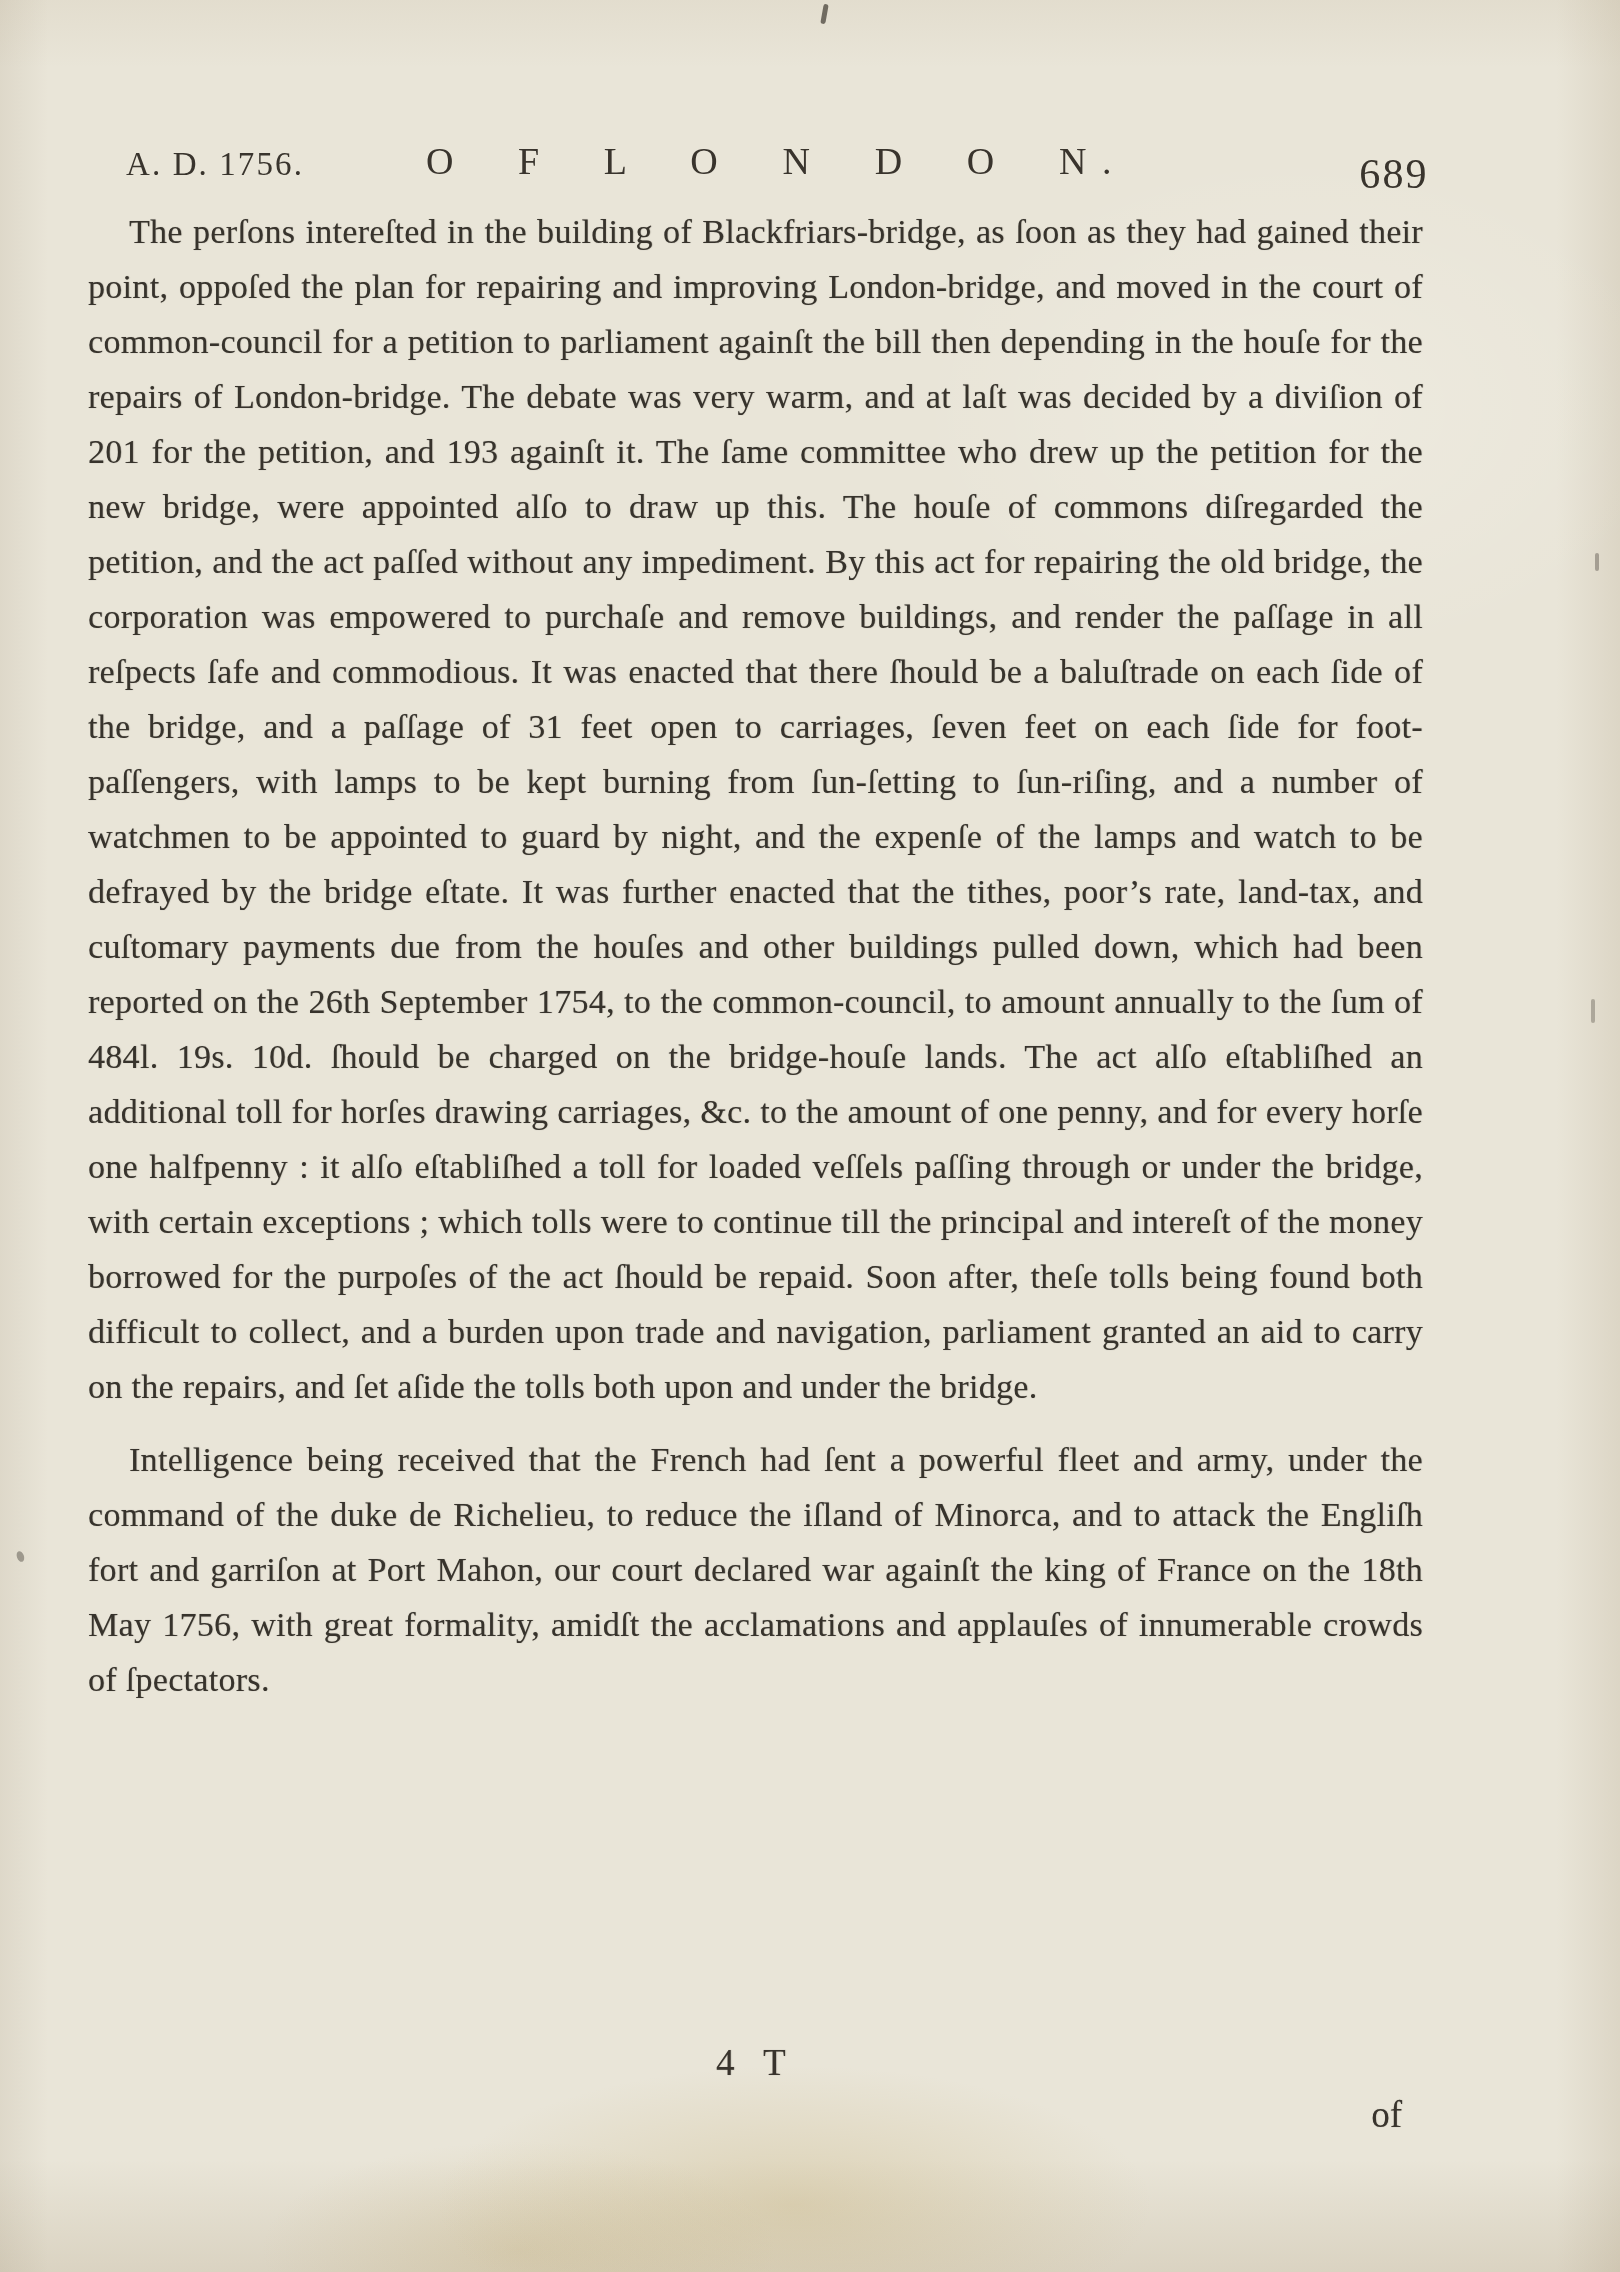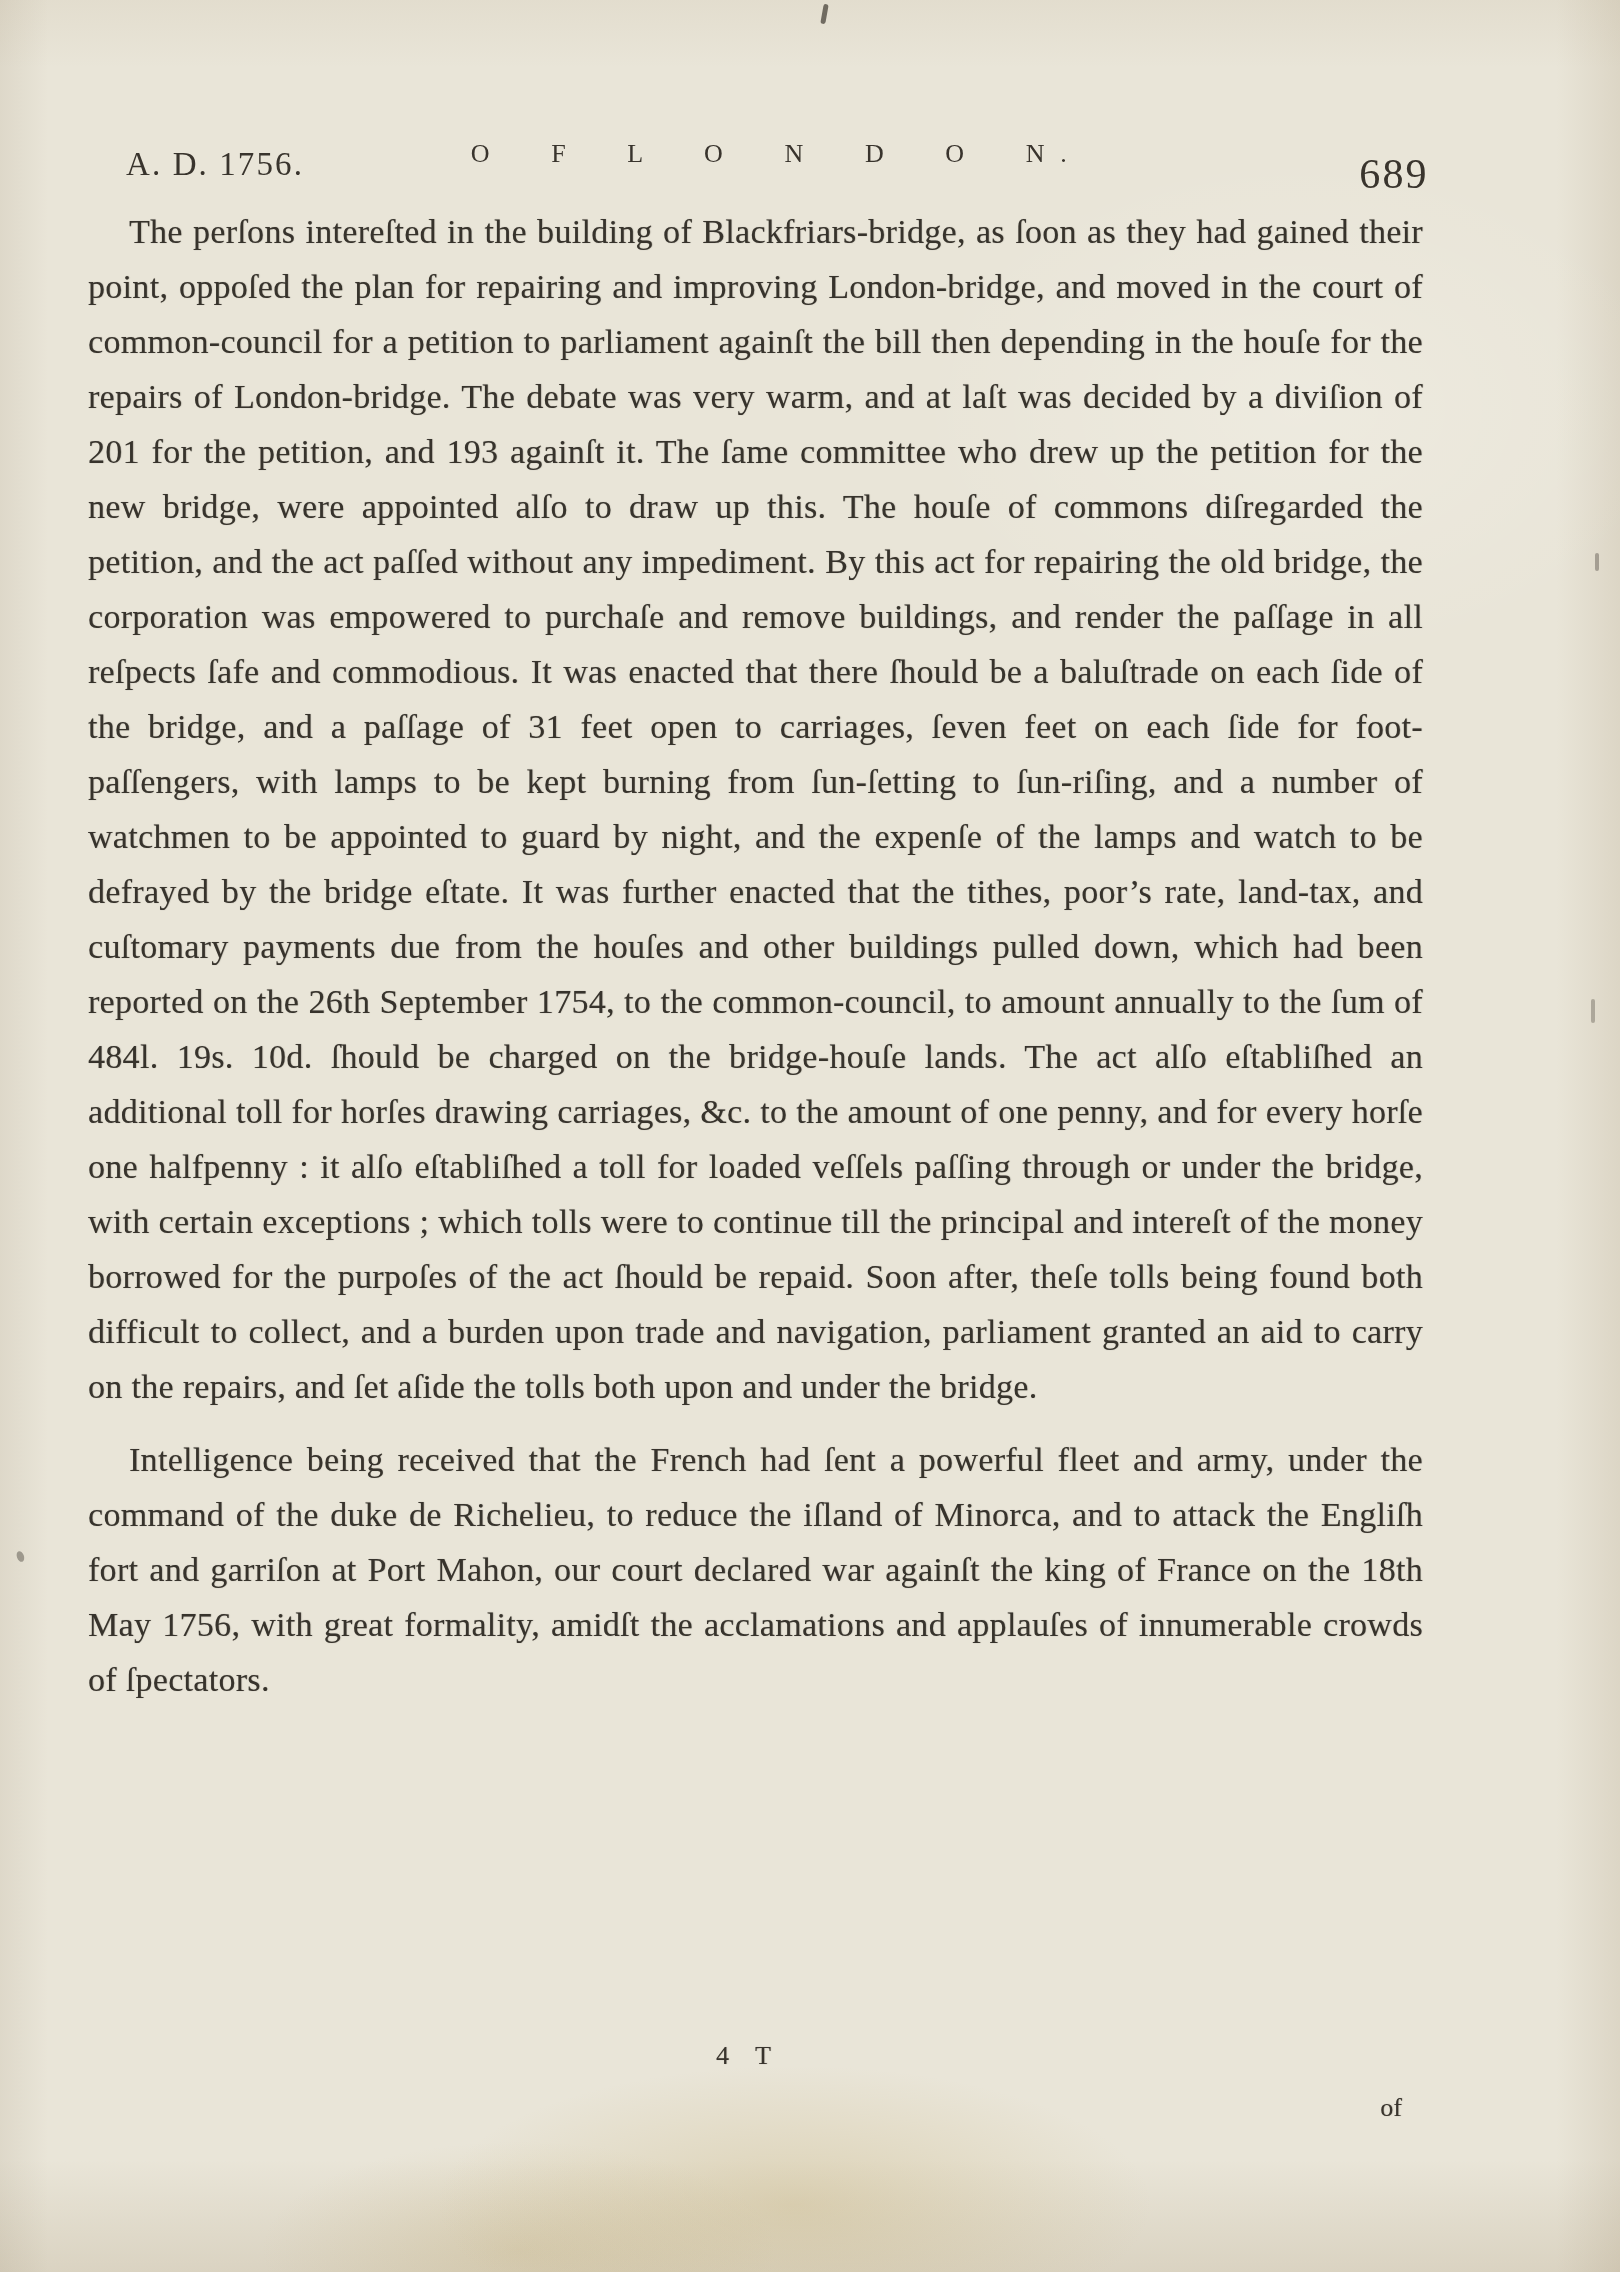--- a/index.html
+++ b/index.html
@@ -43,21 +43,21 @@
     letter-spacing: 2.1px;
     white-space: nowrap;
     margin-left: 32px;
   }
   .hdr-title {
     position: absolute;
     left: 12px;
     right: 0;
     top: 0;
     text-align: center;
-    font-size: 26px;
+    font-size: 38px;
     letter-spacing: 15.6px;
     word-spacing: 24px;
     white-space: nowrap;
     font-family: Liberation Serif, serif;
   }
   .hdr-page {
     position: absolute;
     right: 18.4px;
     top: 11.4px;
     font-size: 42px;
@@ -79,21 +79,21 @@
   .para { margin: 0; text-indent: 41px; }
   .para + .para { margin-top: 18.4px; }
 
   .page-footer {
     position: absolute;
     left: 94px;
     top: 2041px;
     width: 1335px;
     height: 57px;
     color: #39342d;
-    font-size: 26px;
+    font-size: 37px;
     text-shadow: 0.4px 0.4px 0.9px rgba(55,50,42,0.4);
     text-decoration: underline;
   }
   .sig   { position: absolute; left: 622px; top: 0; letter-spacing: 10px; }
   .catch { position: absolute; right: 27px; top: 4.3px; margin-top: 48px; }
 
   
   .speck { position: absolute; background: #4a443b; opacity: 0.75; }
   .speck-top    { left: 822px; top: 4.3px;   width: 5px;  height: 20px; border-radius: 2.8px; transform: rotate(10deg); }
   .speck-right1 { left: 1595px; top: 553px; width: 3.5px;  height: 18.4px; border-radius: 2.1px; opacity: 0.4; }

